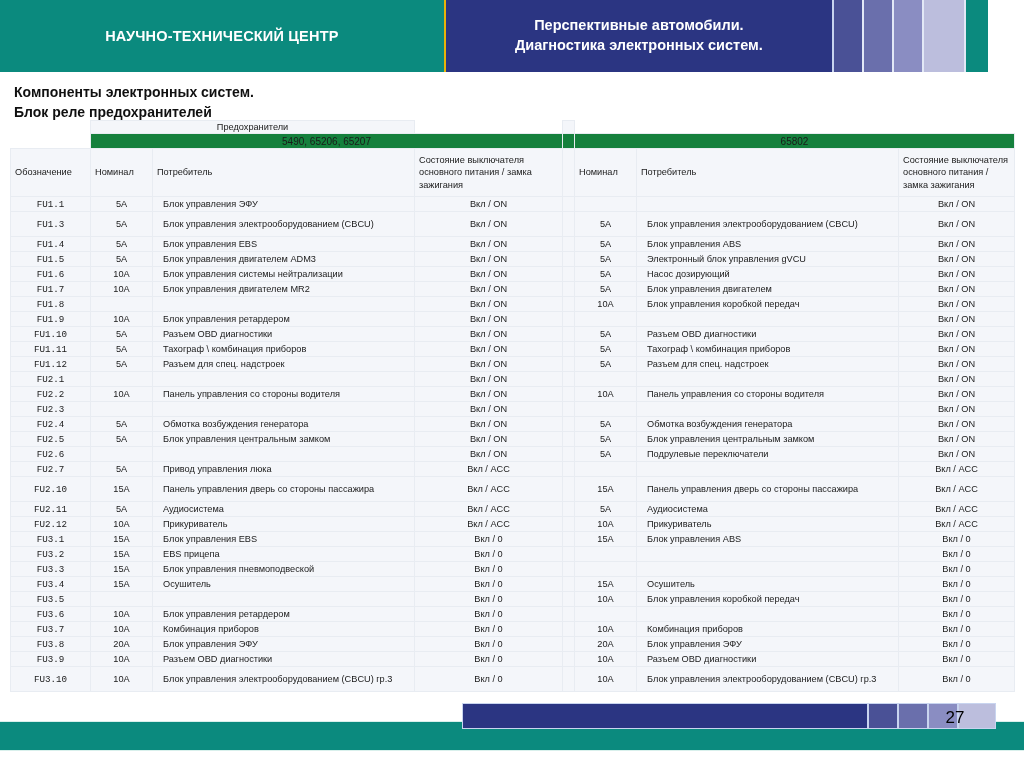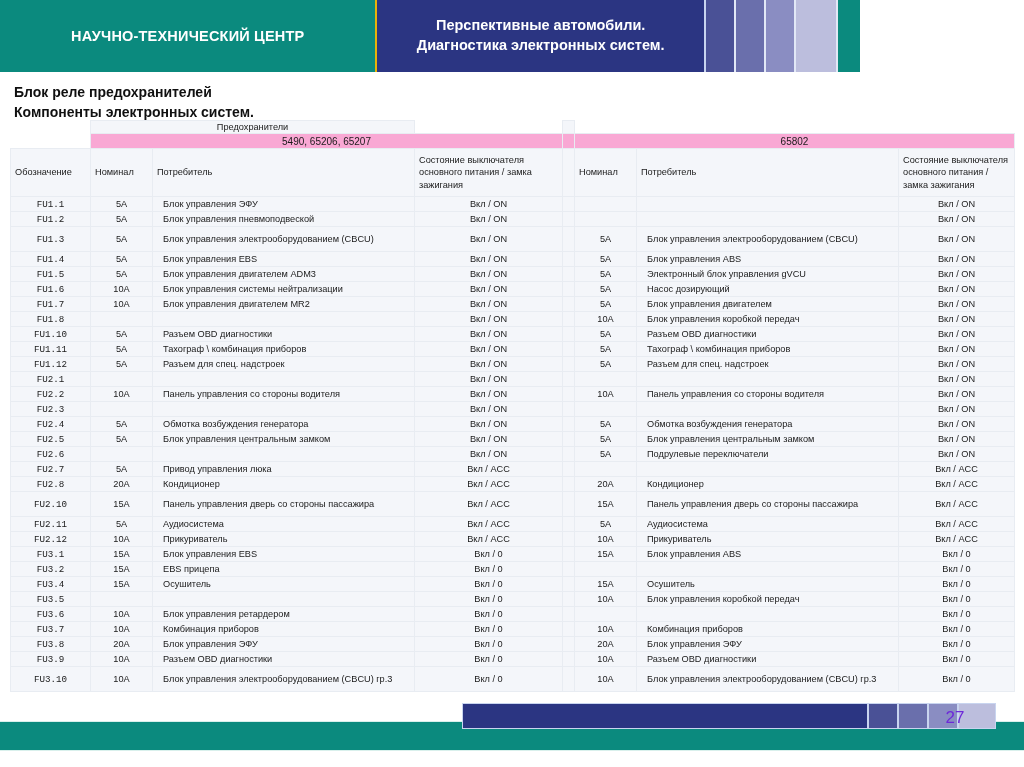--- a/index.html
+++ b/index.html
@@ -14,21 +14,21 @@
   .slide {
     position: relative;
     width: 1024px; height: 767px;
     background: #ffffff;
   }
 
   
   .header {
     position: absolute;
     left: 0; top: 0;
-    width: 860px; height: 72px;
+    width: 988px; height: 72px;
     display: flex;
     align-items: stretch;
   }
   .hdr-teal {
     width: 462px;
     background: #0b8a7e;
     display: flex;
     align-items: center;
     justify-content: center;
   }
@@ -113,21 +113,21 @@
   
   .grp-title td {
     text-align: center;
     background: #f4f6fa;
     height: 13px;
     font-size: 9.2px;
     color: #1a1a1a;
   }
   .grp-codes td {
     text-align: center;
-    background: #f9a8d4;
+    background: #15803d;
     height: 15px;
     font-size: 10px;
     color: #1a1a1a;
   }
   .blank-cell {
     background: #ffffff !important;
     border-left: none !important;
     border-right: none !important;
     border-top: none !important;
     border-bottom: none !important;
@@ -178,21 +178,21 @@
   }
   .fbar.main { width: 406px; background: #2b3582; }
   .pagenum {
     position: absolute;
     left: 936px; top: 703px;
     width: 38px; height: 29px;
     display: flex;
     align-items: center;
     justify-content: center;
     font-size: 17px;
-    color: #6d28d9;
+    color: #000000;
     font-family: "Liberation Sans", sans-serif;
   }
 </style>
 </head>
 <body>
 
 <div class="slide">
 
   <div class="header">
     <div class="hdr-teal">
@@ -205,22 +205,22 @@
     <div class="hdr-bands" id="hdr-bands">
         <div class="hdr-band" style="background: rgb(74, 81, 150); width: 30px;"></div>
         <div class="hdr-band" style="background: rgb(106, 111, 172); width: 30px;"></div>
         <div class="hdr-band" style="background: rgb(138, 141, 194); width: 30px;"></div>
         <div class="hdr-band" style="background: rgb(188, 190, 221); width: 42px;"></div>
         <div class="hdr-band" style="background: rgb(11, 138, 126); width: 22px;"></div>
       </div>
   </div>
 
   <div class="titlebox">
+    <div class="tline">Компоненты электронных систем.</div>
     <div class="tline">Блок реле предохранителей</div>
-    <div class="tline">Компоненты электронных систем.</div>
   </div>
 
   <div class="tablewrap">
     <table class="fuse">
       <colgroup>
         <col class="c-des">
           <col class="c-nom">
           <col class="c-con">
           <col class="c-sta">
         <col class="c-gap">
@@ -257,30 +257,20 @@
           <tr class="drow">
             <td class="des">FU1.1</td>
             <td class="nom">5A</td>
             <td class="con">Блок управления ЭФУ</td>
             <td class="sta">Вкл / ON</td>
             <td class="gapcol"></td>
             <td class="nom"></td>
             <td class="con"></td>
             <td class="sta">Вкл / ON</td>
           </tr>
-          <tr class="drow">
-            <td class="des">FU1.2</td>
-            <td class="nom">5A</td>
-            <td class="con">Блок управления пневмоподвеской</td>
-            <td class="sta">Вкл / ON</td>
-            <td class="gapcol"></td>
-            <td class="nom"></td>
-            <td class="con"></td>
-            <td class="sta">Вкл / ON</td>
-          </tr>
           <tr class="drow tall">
             <td class="des">FU1.3</td>
             <td class="nom">5A</td>
             <td class="con">Блок управления электрооборудованием (CBCU)</td>
             <td class="sta">Вкл / ON</td>
             <td class="gapcol"></td>
             <td class="nom">5A</td>
             <td class="con">Блок управления электрооборудованием (CBCU)</td>
             <td class="sta">Вкл / ON</td>
           </tr>
@@ -328,20 +318,30 @@
             <td class="des">FU1.8</td>
             <td class="nom"></td>
             <td class="con"></td>
             <td class="sta">Вкл / ON</td>
             <td class="gapcol"></td>
             <td class="nom">10A</td>
             <td class="con">Блок управления коробкой передач</td>
             <td class="sta">Вкл / ON</td>
           </tr>
           <tr class="drow">
+            <td class="des">FU1.9</td>
+            <td class="nom">10A</td>
+            <td class="con">Блок управления ретардером</td>
+            <td class="sta">Вкл / ON</td>
+            <td class="gapcol"></td>
+            <td class="nom"></td>
+            <td class="con"></td>
+            <td class="sta">Вкл / ON</td>
+          </tr>
+          <tr class="drow">
             <td class="des">FU1.10</td>
             <td class="nom">5A</td>
             <td class="con">Разъем OBD диагностики</td>
             <td class="sta">Вкл / ON</td>
             <td class="gapcol"></td>
             <td class="nom">5A</td>
             <td class="con">Разъем OBD диагностики</td>
             <td class="sta">Вкл / ON</td>
           </tr>
           <tr class="drow">
@@ -425,30 +425,20 @@
             <td class="sta">Вкл / ON</td>
           </tr>
           <tr class="drow">
             <td class="des">FU2.7</td>
             <td class="nom">5A</td>
             <td class="con">Привод управления люка</td>
             <td class="sta">Вкл / ACC</td>
             <td class="gapcol"></td>
             <td class="nom"></td>
             <td class="con"></td>
-            <td class="sta">Вкл / ACC</td>
-          </tr>
-          <tr class="drow">
-            <td class="des">FU2.8</td>
-            <td class="nom">20A</td>
-            <td class="con">Кондиционер</td>
-            <td class="sta">Вкл / ACC</td>
-            <td class="gapcol"></td>
-            <td class="nom">20A</td>
-            <td class="con">Кондиционер</td>
             <td class="sta">Вкл / ACC</td>
           </tr>
           <tr class="drow tall">
             <td class="des">FU2.10</td>
             <td class="nom">15A</td>
             <td class="con">Панель управления дверь со стороны пассажира</td>
             <td class="sta">Вкл / ACC</td>
             <td class="gapcol"></td>
             <td class="nom">15A</td>
             <td class="con">Панель управления дверь со стороны пассажира</td>
@@ -481,20 +471,30 @@
             <td class="sta">Вкл / 0</td>
             <td class="gapcol"></td>
             <td class="nom">15A</td>
             <td class="con">Блок управления ABS</td>
             <td class="sta">Вкл / 0</td>
           </tr>
           <tr class="drow">
             <td class="des">FU3.2</td>
             <td class="nom">15A</td>
             <td class="con">EBS прицепа</td>
+            <td class="sta">Вкл / 0</td>
+            <td class="gapcol"></td>
+            <td class="nom"></td>
+            <td class="con"></td>
+            <td class="sta">Вкл / 0</td>
+          </tr>
+          <tr class="drow">
+            <td class="des">FU3.3</td>
+            <td class="nom">15A</td>
+            <td class="con">Блок управления пневмоподвеской</td>
             <td class="sta">Вкл / 0</td>
             <td class="gapcol"></td>
             <td class="nom"></td>
             <td class="con"></td>
             <td class="sta">Вкл / 0</td>
           </tr>
           <tr class="drow">
             <td class="des">FU3.4</td>
             <td class="nom">15A</td>
             <td class="con">Осушитель</td>

